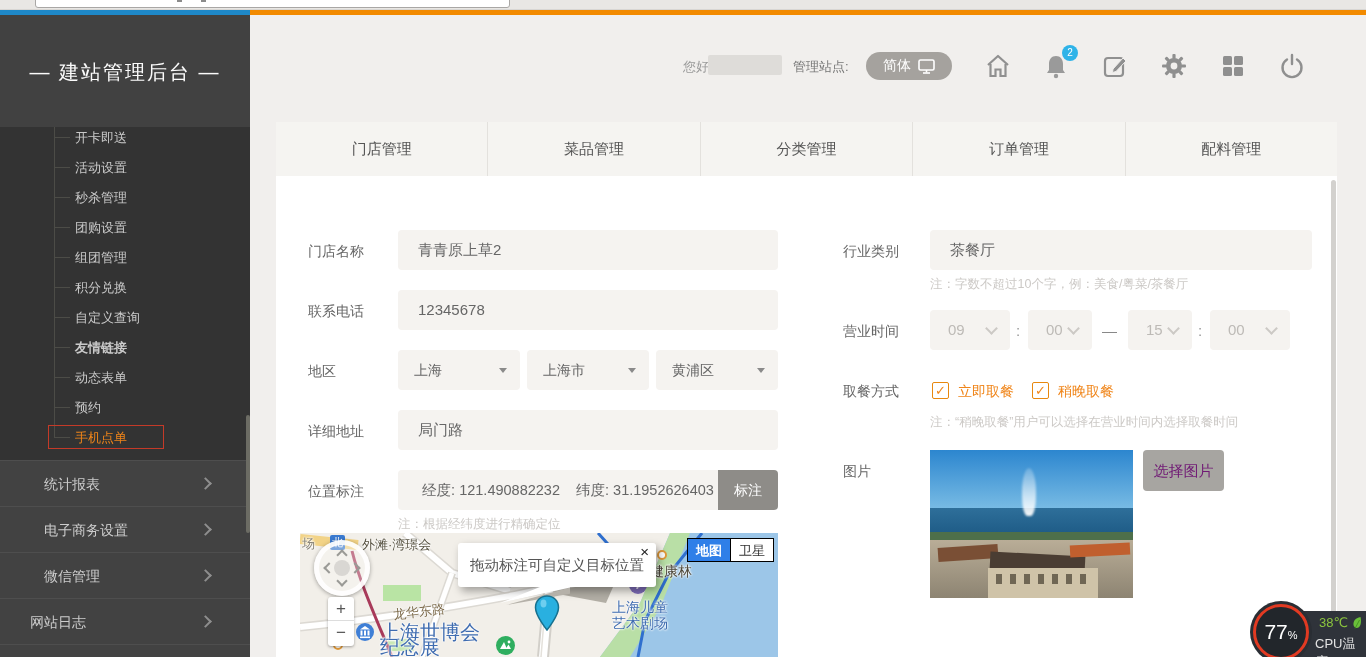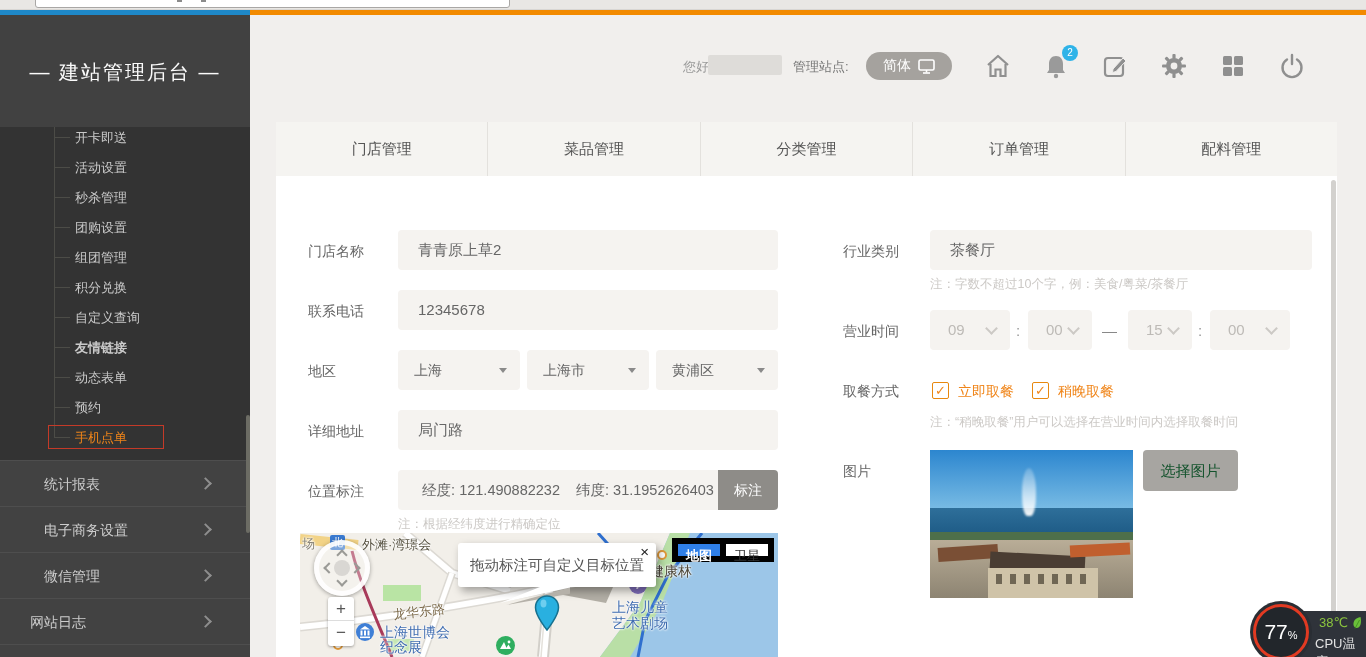--- a/index.html
+++ b/index.html
@@ -50,21 +50,21 @@
   .finput { position:absolute; background:#f5f3f0; border-radius:4px; font-size:15px; color:#666; line-height:40px; padding-left:20px; height:40px; }
   .fnote { position:absolute; font-size:12.5px; color:#ccc9c6; }
   .fselect { position:absolute; width:122px; height:40px; background:#f5f3f0; border-radius:4px; font-size:14px; color:#666; line-height:40px; padding-left:16px; cursor:pointer; }
   .fselect .tri { position:absolute; right:13px; top:18px; width:0; height:0; border-left:4px solid transparent; border-right:4px solid transparent; border-top:5px solid #8a8a8a; }
   .tsel { position:absolute; width:80px; height:40px; background:#f5f3f0; border-radius:4px; font-size:15px; color:#bdbab6; line-height:40px; padding-left:18px; cursor:pointer; }
   .tsel .chev { position:absolute; right:14px; top:14px; width:9px; height:9px; border-right:2px solid #ccc9c5; border-bottom:2px solid #ccc9c5; transform:rotate(45deg); }
   .tsep { position:absolute; font-size:15px; color:#999; }
   .mark-btn { position:absolute; width:60px; height:40px; background:#8e8c88; border-radius:0 4px 4px 0; color:#fff; font-size:14px; text-align:center; line-height:40px; cursor:pointer; }
   .cbx { position:absolute; width:17px; height:17px; background:#fff; border:1px solid #e8880f; border-radius:2px; text-align:center; line-height:15px; font-size:13px; color:#f08519; font-weight:bold; cursor:pointer; }
   .cbx-lbl { position:absolute; font-size:14px; color:#f08519; cursor:pointer; }
-  .choose-btn { position:absolute; width:95px; height:41px; background:#a7a5a1; border-radius:4px; color:#14532d; font-size:15px; text-align:center; line-height:41px; cursor:pointer; }
+  .choose-btn { position:absolute; width:81px; height:41px; background:#a7a5a1; border-radius:4px; color:#701a75; font-size:15px; text-align:center; line-height:41px; cursor:pointer; }
 
   
   .photo { position:absolute; left:654px; top:274px; width:203px; height:148px; overflow:hidden; }
   .ph-sky { position:absolute; left:0; top:0; width:203px; height:64px; background:linear-gradient(#2c86cf,#7fc0e6); }
   .ph-water { position:absolute; left:0; top:58px; width:203px; height:28px; background:linear-gradient(#2e6f9a,#1d5a85); }
   .ph-jet { position:absolute; left:92px; top:18px; width:14px; height:48px; background:linear-gradient(rgba(255,255,255,.2),rgba(255,255,255,.95)); border-radius:50% 50% 40% 40%; filter:blur(1px); }
   .ph-shore { position:absolute; left:0; top:82px; width:203px; height:12px; background:#4e6f4a; }
   .ph-town { position:absolute; left:0; top:90px; width:203px; height:58px; background:linear-gradient(#b9ad97,#8d8472); }
   .ph-roof1 { position:absolute; left:8px; top:96px; width:60px; height:14px; background:#7a4f35; transform:rotate(-4deg); }
   .ph-roof2 { position:absolute; left:60px; top:104px; width:95px; height:18px; background:#4a3d33; transform:rotate(3deg); }
@@ -76,21 +76,21 @@
   .map { position:absolute; left:24px; top:357px; width:478px; height:124px; background:#f2efe9; overflow:hidden; }
   .map-label { position:absolute; text-shadow:0 0 2px #fff,0 0 2px #fff,0 0 3px #fff; white-space:nowrap; z-index:2; }
   .north-badge { position:absolute; left:30px; top:2px; width:15px; height:15px; background:#3a7ad0; color:#fff; font-size:11px; line-height:15px; text-align:center; border-radius:2px; z-index:7; }
   .compass { position:absolute; left:14px; top:7px; width:56px; height:56px; border:5px solid rgba(255,255,255,.9); border-radius:50%; background:rgba(248,248,246,.35); box-shadow:0 1px 4px rgba(0,0,0,.35); z-index:7; }
   .compass .dot { position:absolute; left:15px; top:15px; width:16px; height:16px; background:#d9d7d3; border-radius:50%; }
   .carr { position:absolute; width:8px; height:8px; border-left:2px solid #9a9a96; border-top:2px solid #9a9a96; }
   .zoom-btns { position:absolute; left:28px; top:64px; width:26px; height:49px; background:#fff; border-radius:3px; box-shadow:0 1px 3px rgba(0,0,0,.35); z-index:7; }
   .zoom-btns div { width:26px; height:24px; text-align:center; line-height:24px; font-size:17px; color:#555; cursor:pointer; }
   .zoom-btns div:first-child { border-bottom:1px solid #ddd; }
   .map-toggle { position:absolute; right:4px; top:5px; display:flex; z-index:7; }
-  .map-toggle .mt { height:24px; line-height:24px; font-size:13px; padding:0 8px; border:6px solid #000000; cursor:pointer; }
+  .map-toggle .mt { height:24px; line-height:24px; font-size:13px; padding:0 8px; border:1px solid #000000; cursor:pointer; }
   .map-toggle .mt.on { background:#2f7fe8; color:#fff; font-weight:bold; border-right:none; }
   .map-toggle .mt.off { background:#fff; color:#333; }
   .tooltip { position:absolute; left:158px; top:10px; width:198px; height:44px; background:#fff; border-radius:3px; box-shadow:3px 4px 8px rgba(0,0,0,.35); z-index:4; }
   .tooltip .tt { width:100%; text-align:center; line-height:44px; font-size:14.5px; color:#555; }
   .tooltip .tclose { position:absolute; right:7px; top:1px; font-size:15px; color:#222; cursor:pointer; line-height:16px; }
   .poi-ic { position:absolute; border-radius:50%; z-index:3; color:#fff; text-align:center; }
 
   
   .cpu { position:absolute; left:1253px; top:604px; width:113px; height:53px; z-index:30; }
   .cpu .pill { position:absolute; left:22px; top:7px; width:91px; height:46px; background:#2f333a; border-radius:23px 0 0 23px; }
@@ -257,21 +257,21 @@
         <path d="M52,18 C60,50 76,85 92,124" stroke="#a83a5a" stroke-width="3" fill="none"></path>
         <path d="M402,0 L368,42 L345,88 L338,124" stroke="#2f6fce" stroke-width="3" fill="none"></path>
         <path d="M298,0 L316,20" stroke="#2f6fce" stroke-width="3" fill="none"></path>
         <circle cx="38" cy="112" r="4" fill="#fff" stroke="#e09a3a" stroke-width="2"></circle>
         <circle cx="362" cy="22" r="4" fill="#fff" stroke="#e09a3a" stroke-width="2"></circle>
       </svg>
 
       <span class="map-label" style="left:2px; top:2px; font-size:13px; color:#8a8578;">场</span>
       <span class="map-label" style="left:62px; top:3px; font-size:13px; color:#55503f;">外滩·湾璟会</span>
       <span class="map-label" style="left:93px; top:70px; font-size:13px; color:#7c6a4a; transform:rotate(-7deg);">龙华东路</span>
-      <div class="map-label" style="left:80px; top:92px; font-size:14px; color:#3f6cb0; line-height:15px;"><span>上海世博会</span><br><span>纪念展</span></div>
+      <div class="map-label" style="left:80px; top:92px; font-size:20px; color:#3f6cb0; line-height:15px;"><span>上海世博会</span><br><span>纪念展</span></div>
       <span class="map-label" style="left:350px; top:30px; font-size:14px; color:#4c473a;">健康林</span>
       <div class="map-label" style="left:312px; top:66px; font-size:14px; color:#3f6cb0; line-height:16px;"><span>上海儿童</span><br><span>艺术剧场</span></div>
 
       <div class="poi-ic" style="left:56px; top:90px; width:18px; height:18px; background:#3f7fd6;">
         <svg width="18" height="18" viewBox="0 0 18 18">
             <polygon points="9,3 14,6.5 4,6.5" fill="#fff"></polygon>
             <rect x="4.5" y="7.5" width="2" height="5" fill="#fff"></rect>
             <rect x="8" y="7.5" width="2" height="5" fill="#fff"></rect>
             <rect x="11.5" y="7.5" width="2" height="5" fill="#fff"></rect>
             <rect x="4" y="13.5" width="10" height="1.6" fill="#fff"></rect>

